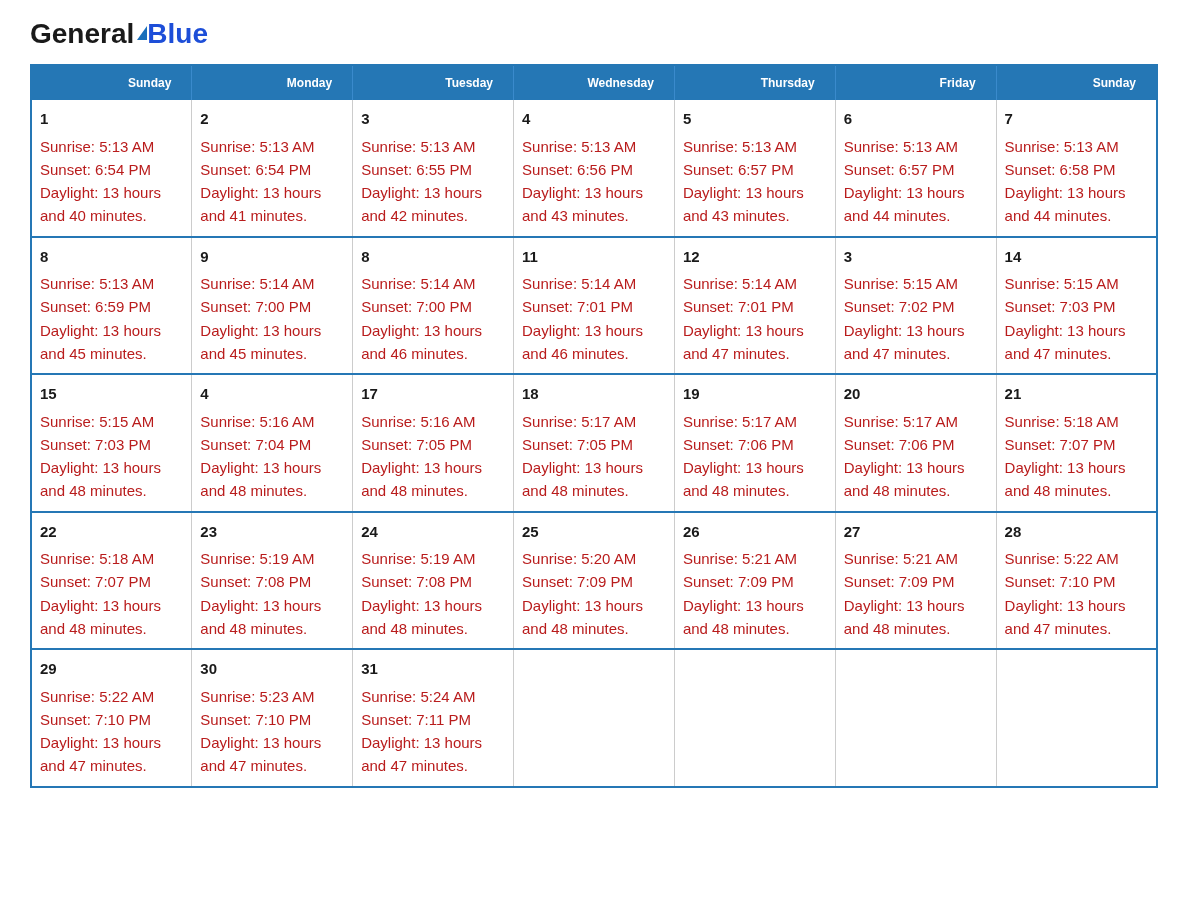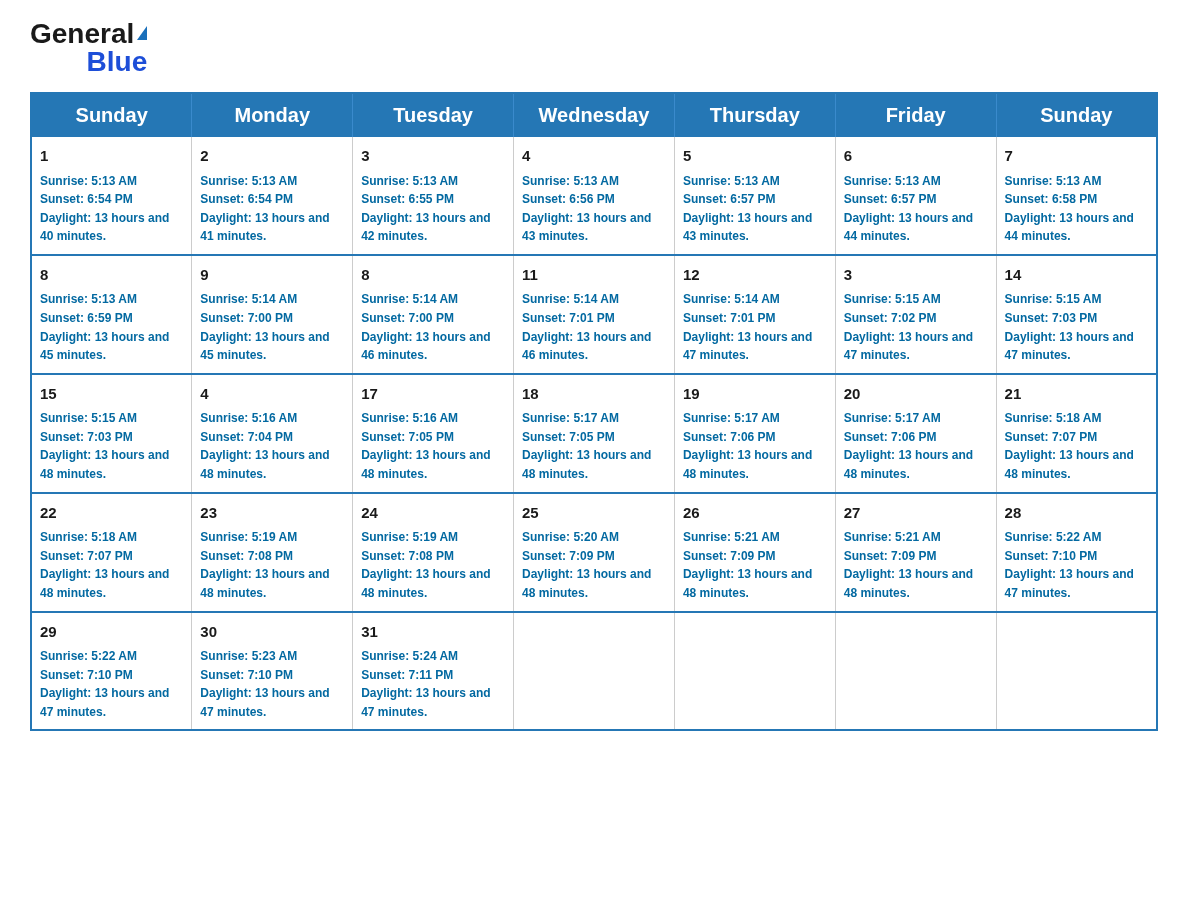--- a/index.html
+++ b/index.html
@@ -12,22 +12,22 @@
       padding: 20px 30px;
     }
     .header {
       display: flex;
       justify-content: space-between;
       align-items: flex-start;
       margin-bottom: 16px;
     }
     .logo {
       display: flex;
-      flex-direction: column;
-      align-items: flex-end;
+      flex-direction: row;
+      align-items: flex-start;
     }
     .logo-text {
       font-size: 28px;
       font-weight: bold;
       color: #1a1a1a;
       line-height: 1;
     }
     .logo-general { color: #1a1a1a; }
     .logo-blue { color: #1d4ed8; }
     .logo-triangle {
@@ -56,24 +56,24 @@
       margin-top: 4px;
     }
     .calendar-table {
       width: 100%;
       border-collapse: collapse;
       border: 2px solid #2577b5;
     }
     .calendar-table thead th {
       background-color: #2577b5;
       color: #fff;
-      font-size: 20px;
-      font-weight: bold;
-      padding: 10px 8px;
-      text-align: center;
+      font-size: 12px;
+      font-weight: bold;
+      padding: 10px 20px;
+      text-align: right;
       border-right: 1px solid #3a8acc;
     }
     .calendar-table thead th:last-child {
       border-right: none;
     }
     .calendar-table tbody tr {
       border-bottom: 2px solid #2577b5;
     }
     .calendar-table tbody tr:last-child {
       border-bottom: none;
@@ -92,24 +92,23 @@
       border-right: none;
     }
     .day-num {
       font-size: 15px;
       font-weight: bold;
       margin-bottom: 4px;
       display: block;
       color: #1a1a1a;
     }
     .day-info {
-      font-size: 12px;
-      color: #0369a1;
+      font-size: 15px;
+      color: #b91c1c;
       line-height: 1.55;
-      font-weight: bold;
     }
     .empty-cell {
       background: #fff;
     }
   </style>
 </head>
 <body>
 
 <div class="header">
   <div class="logo">

